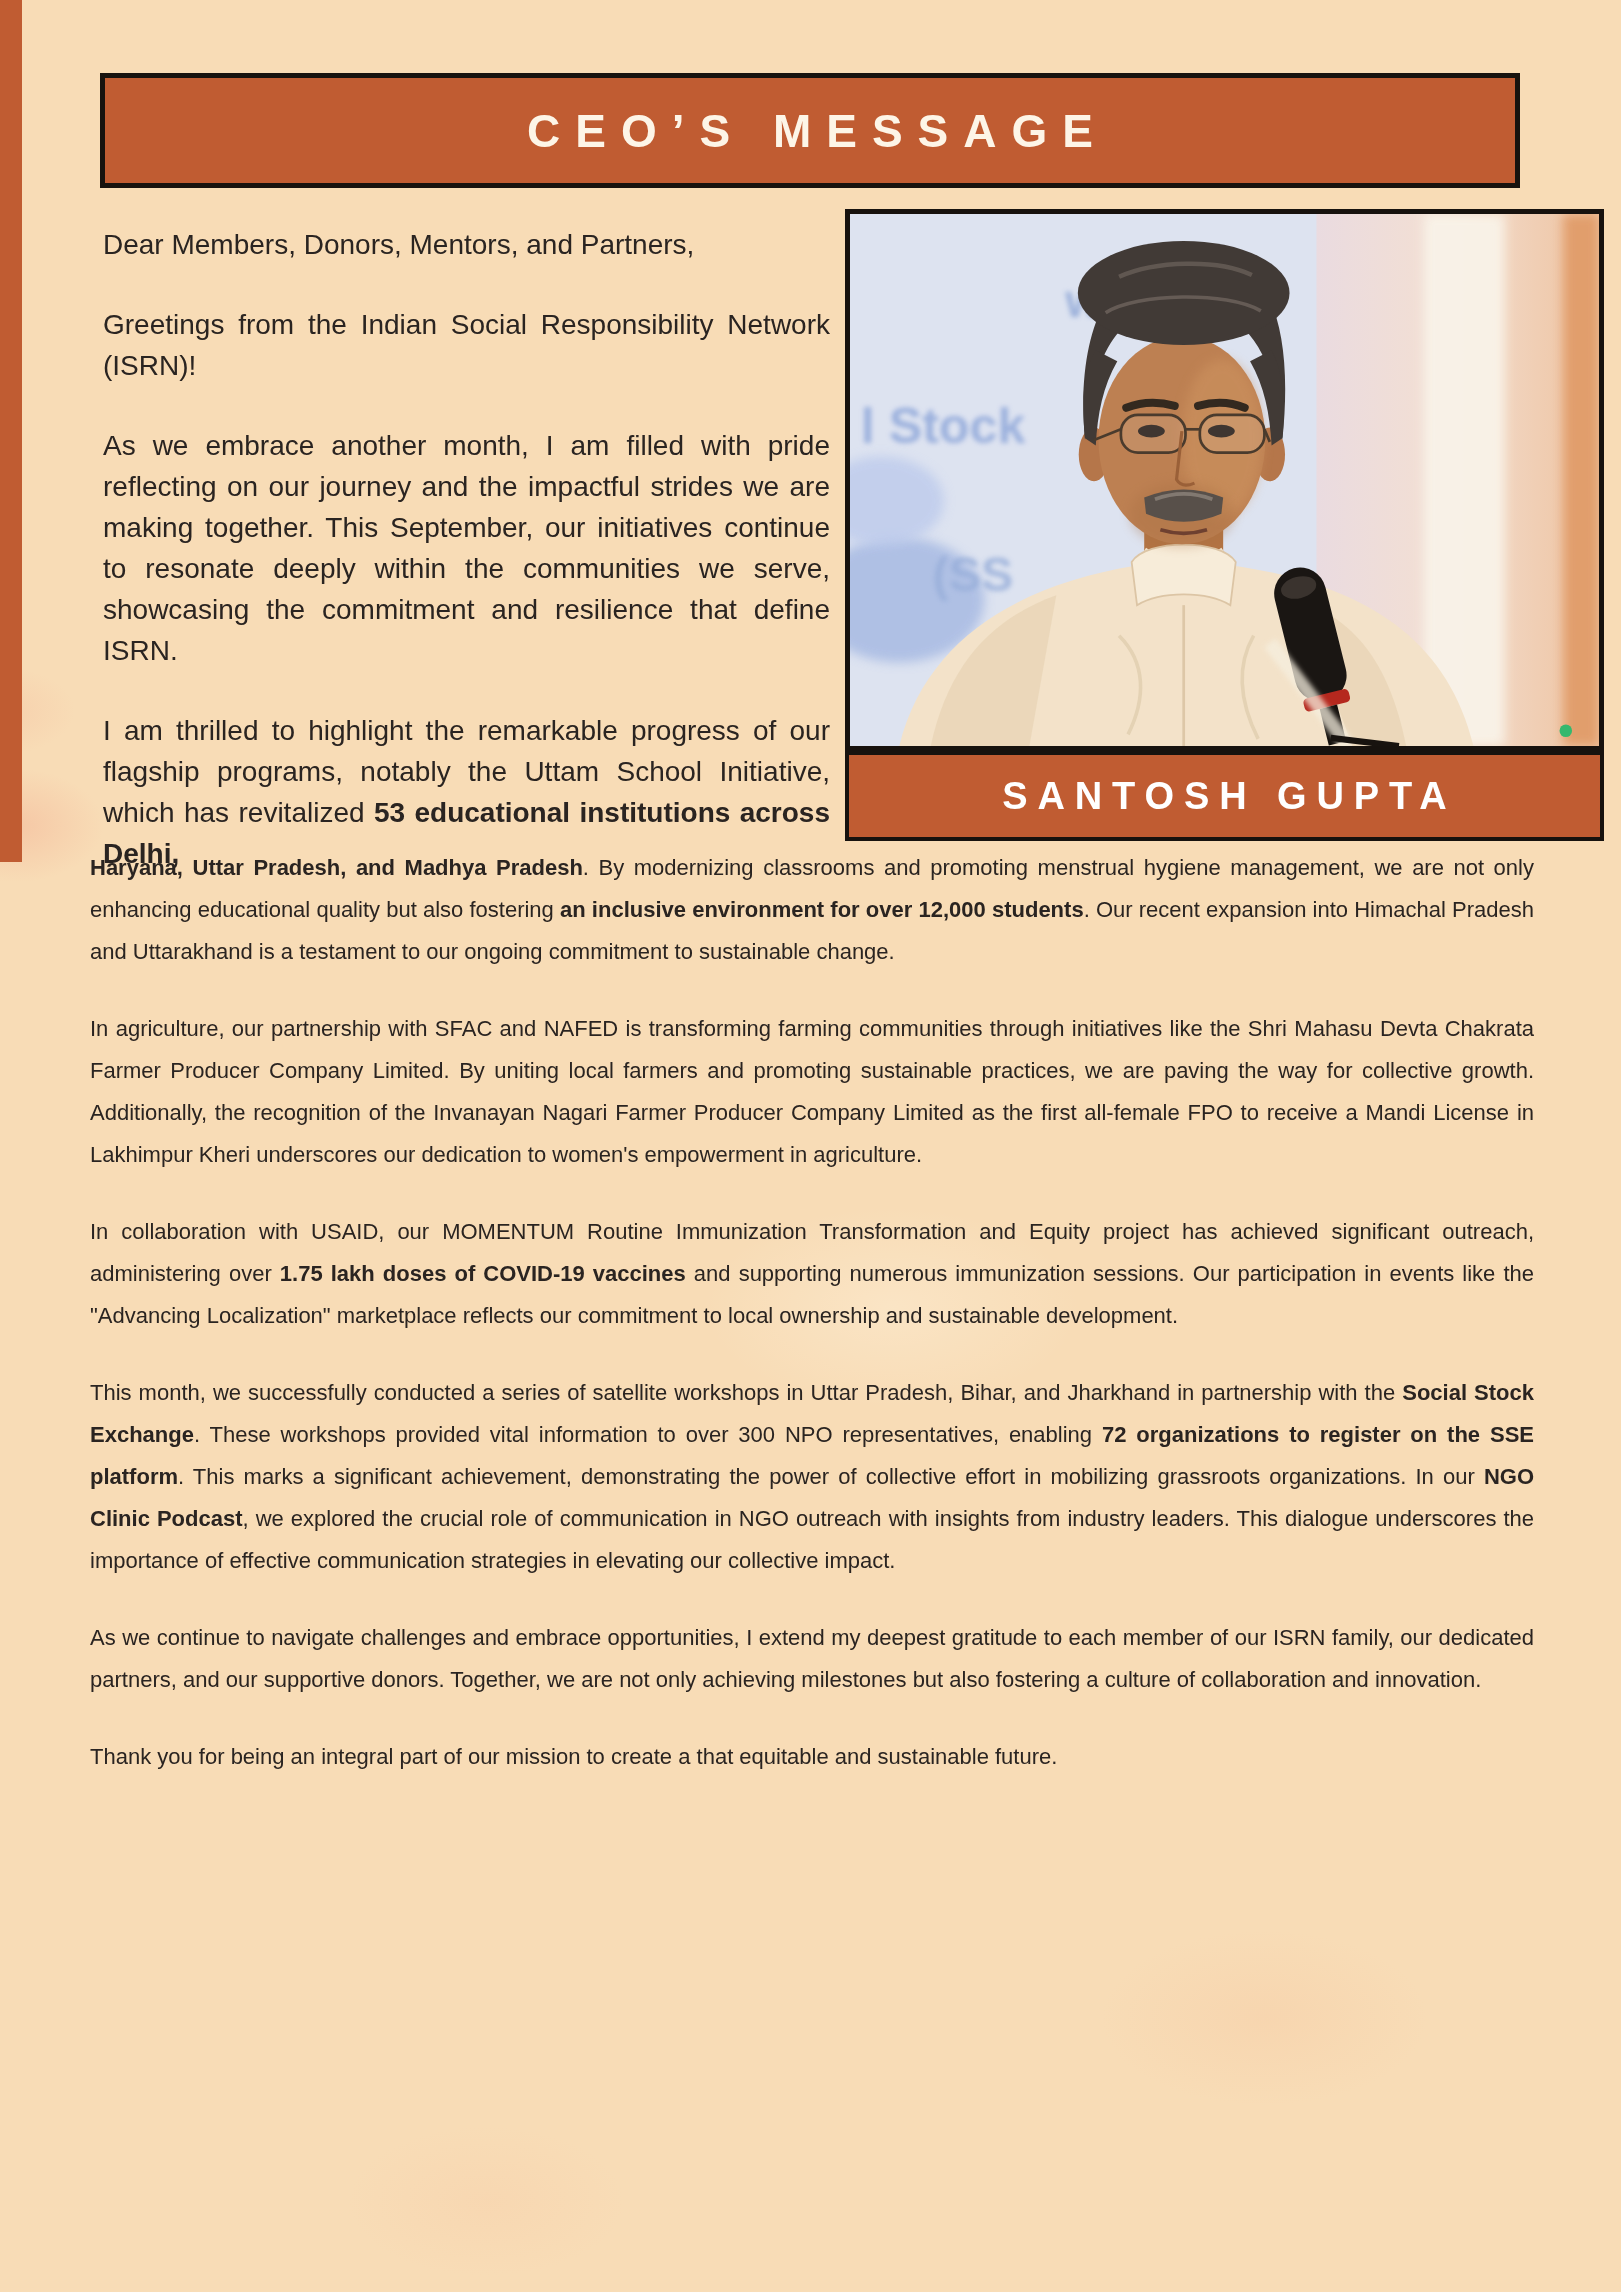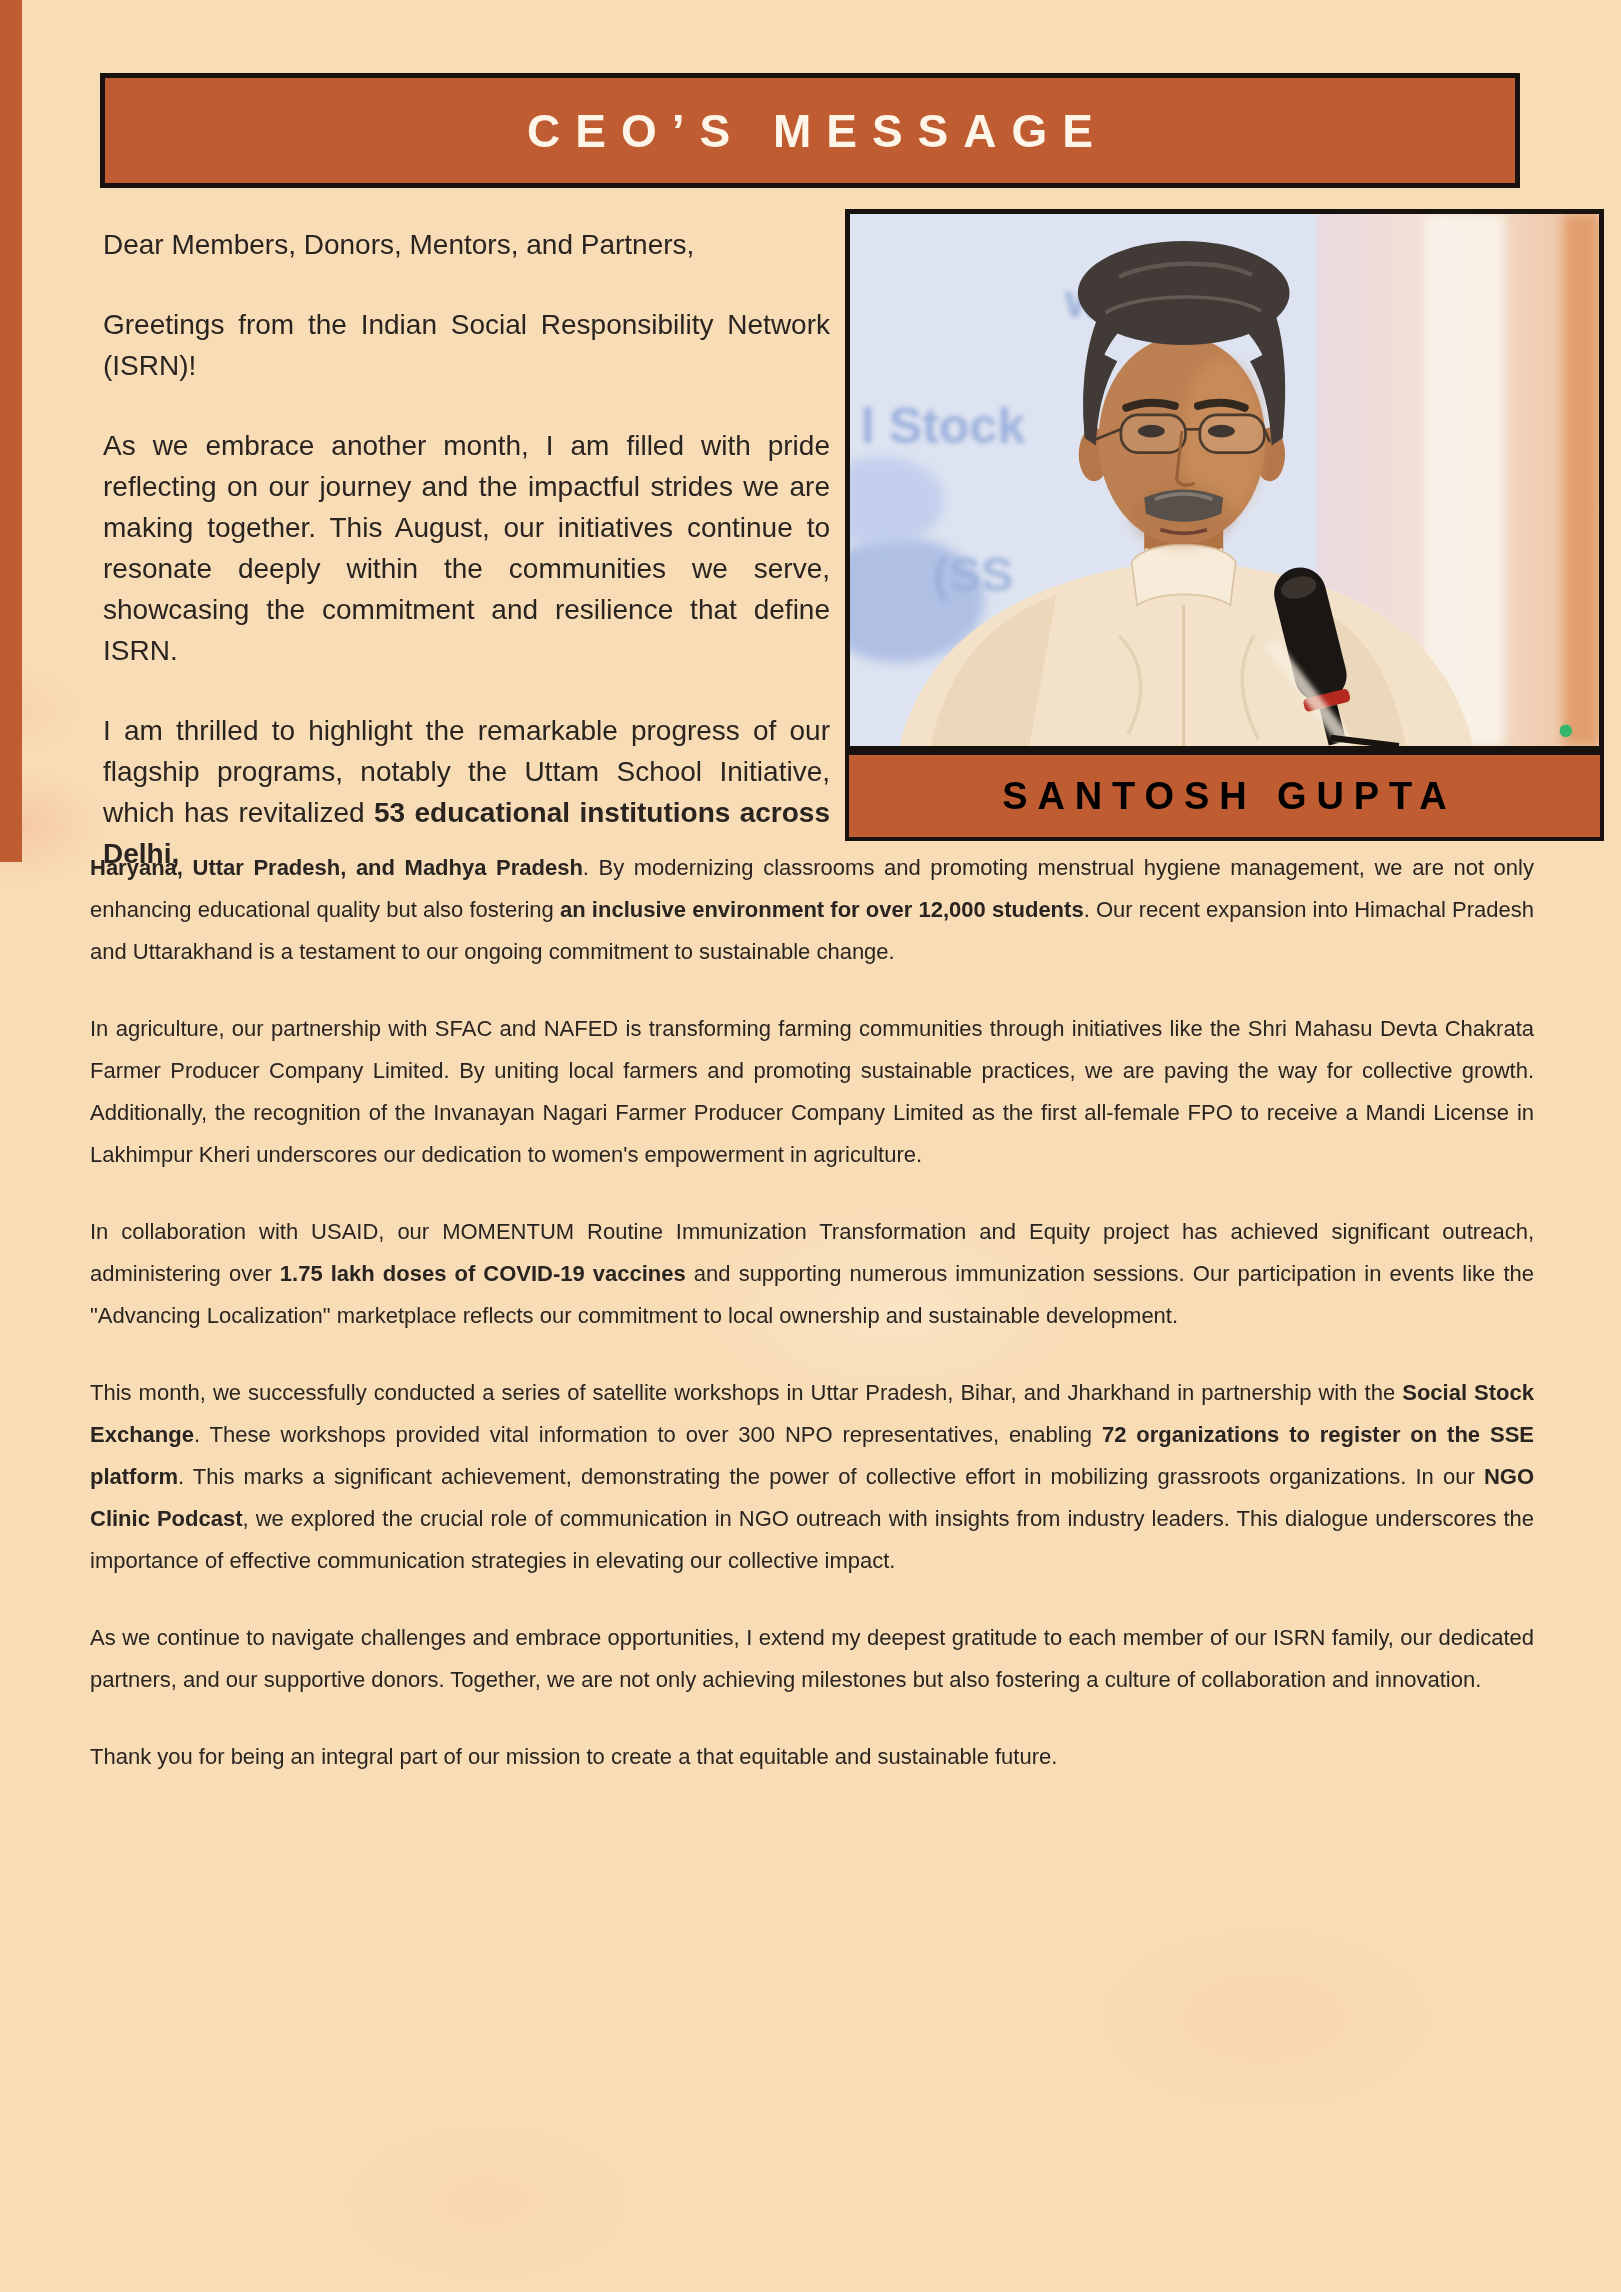--- a/index.html
+++ b/index.html
@@ -44,21 +44,21 @@
     box-sizing:border-box;border:5.4px solid #17120e;background:#dfe4f0;
     overflow:hidden;
   }
   .photo-frame svg{display:block;width:100%;height:100%;}
   .photo-caption{
     position:absolute;left:845px;top:751px;width:759px;height:90px;
     box-sizing:border-box;border:4.5px solid #17120e;
     display:flex;align-items:center;justify-content:center;
   }
   .photo-caption .cap{
-    font-size:38px;font-weight:700;letter-spacing:9.9px;color:#000000;
+    font-size:38px;font-weight:700;letter-spacing:9.9px;color:#ffffff;
     white-space:nowrap;padding-left:9.9px;
   }
   .body-text{
     position:absolute;left:90px;top:847px;width:1444px;
     font-size:22px;line-height:42px;
   }
   .body-text p{margin:0 0 35px 0;text-align:justify;}
   .seg-b{font-weight:700;}
   .closing{margin-top:3.6px;line-height:41px;}
   .closing div{margin:0;}
@@ -71,21 +71,21 @@
   <div class="left-bar" style="background: rgb(192, 92, 50);"></div>
 
   <div class="header-banner" style="background: rgb(192, 92, 50); border-color: rgb(23, 18, 14);">
     <div class="title" style="color: rgb(253, 245, 231);">CEO’S MESSAGE</div>
   </div>
 
   <div class="col-left">
     <div class="salutation">Dear Members, Donors, Mentors, and Partners,</div>
     <div>
         <p><span>Greetings from the Indian Social Responsibility Network (ISRN)!</span></p>
-        <p><span>As we embrace another month, I am filled with pride reflecting on our journey and the impactful strides we are making together. This August, our initiatives continue to resonate deeply within the communities we serve, showcasing the commitment and resilience that define ISRN.</span></p>
+        <p><span>As we embrace another month, I am filled with pride reflecting on our journey and the impactful strides we are making together. This September, our initiatives continue to resonate deeply within the communities we serve, showcasing the commitment and resilience that define ISRN.</span></p>
         <p><span>I am thrilled to highlight the remarkable progress of our flagship programs, notably the Uttam School Initiative, which has revitalized </span><span class="seg-b">53 educational institutions across Delhi,</span></p>
       </div>
   </div>
 
   <div class="photo-frame">
     <svg viewBox="0 0 835 593" preserveAspectRatio="none">
       <defs>
         <filter id="b6" x="-40%" y="-40%" width="180%" height="180%">
             <feGaussianBlur stdDeviation="6"></feGaussianBlur>
           </filter>

